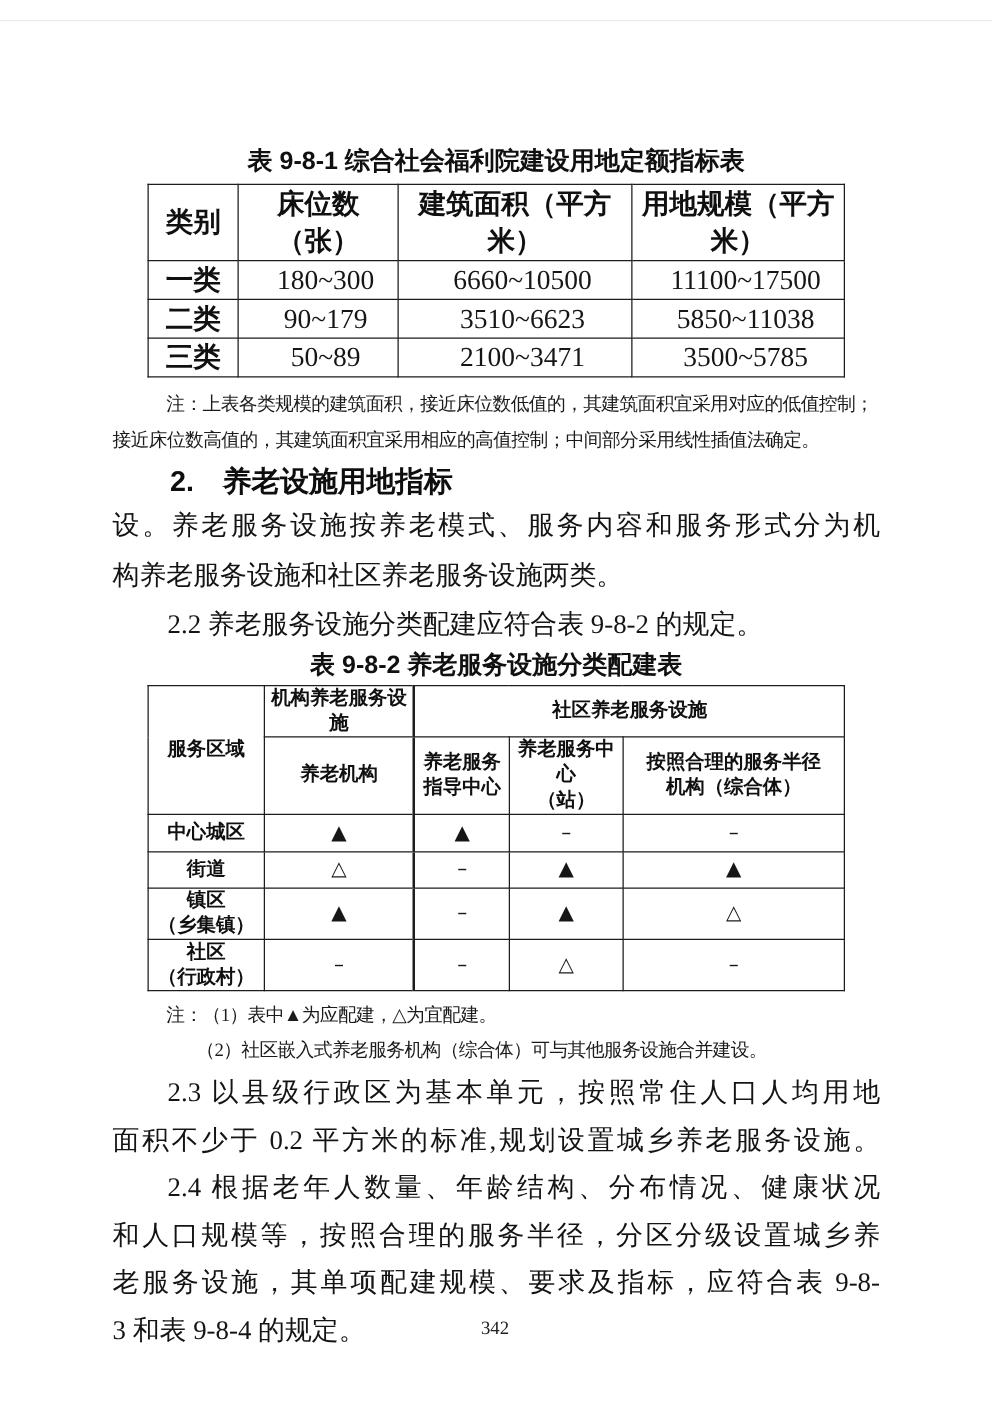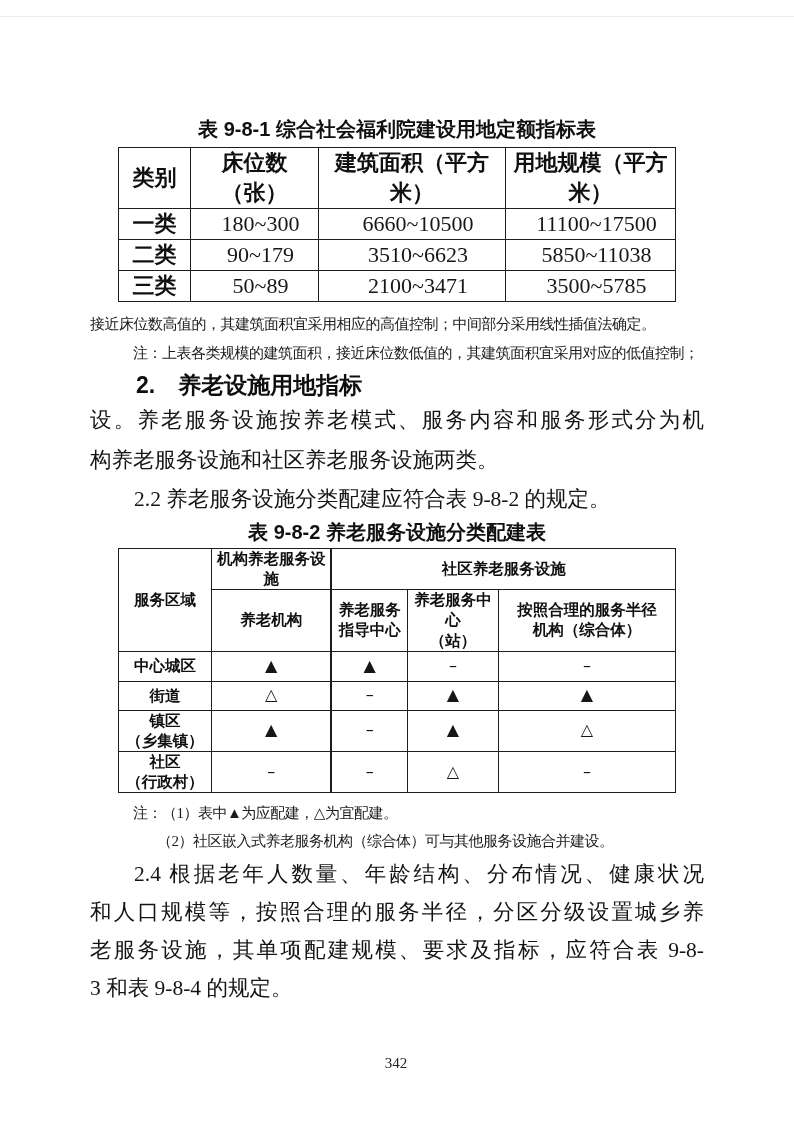--- a/index.html
+++ b/index.html
@@ -109,22 +109,22 @@
         <tr>
           <td class="hd">三类</td>
           <td class="num">50~89</td>
           <td class="num">2100~3471</td>
           <td class="num">3500~5785</td>
         </tr>
       </tbody>
     </table>
 
     <div class="note note-t1">
+      <div class="ln pl-43">注：上表各类规模的建筑面积，接近床位数低值的，其建筑面积宜采用对应的低值控制；</div>
       <div class="ln">接近床位数高值的，其建筑面积宜采用相应的高值控制；中间部分采用线性插值法确定。</div>
-      <div class="ln pl-43">注：上表各类规模的建筑面积，接近床位数低值的，其建筑面积宜采用对应的低值控制；</div>
     </div>
 
     <div class="section-heading">2.　养老设施用地指标</div>
 
     <div class="para para-2-1">
       <div class="pl j">设。养老服务设施按养老模式、服务内容和服务形式分为机</div>
       <div class="pl">构养老服务设施和社区养老服务设施两类。</div>
     </div>
 
     <div class="para para-2-2">
@@ -197,20 +197,24 @@
           <td class="sym">–</td>
         </tr>
       </tbody>
     </table>
 
     <div class="note note-t2">
       <div class="ln pl-43">注：（1）表中▲为应配建，△为宜配建。</div>
       <div class="ln pl-67">（2）社区嵌入式养老服务机构（综合体）可与其他服务设施合并建设。</div>
     </div>
 
+    <div class="para para-2-3">
+      <div class="pl j ind">2.3  以县级行政区为基本单元，按照常住人口人均用地</div>
+      <div class="pl j">面积不少于 0.2 平方米的标准,规划设置城乡养老服务设施。</div>
+    </div>
 
     <div class="para para-2-4">
       <div class="pl j ind">2.4  根据老年人数量、年龄结构、分布情况、健康状况</div>
       <div class="pl j">和人口规模等，按照合理的服务半径，分区分级设置城乡养</div>
       <div class="pl j">老服务设施，其单项配建规模、要求及指标，应符合表 9-8-</div>
       <div class="pl">3 和表 9-8-4 的规定。</div>
     </div>
 
   </div>
 

